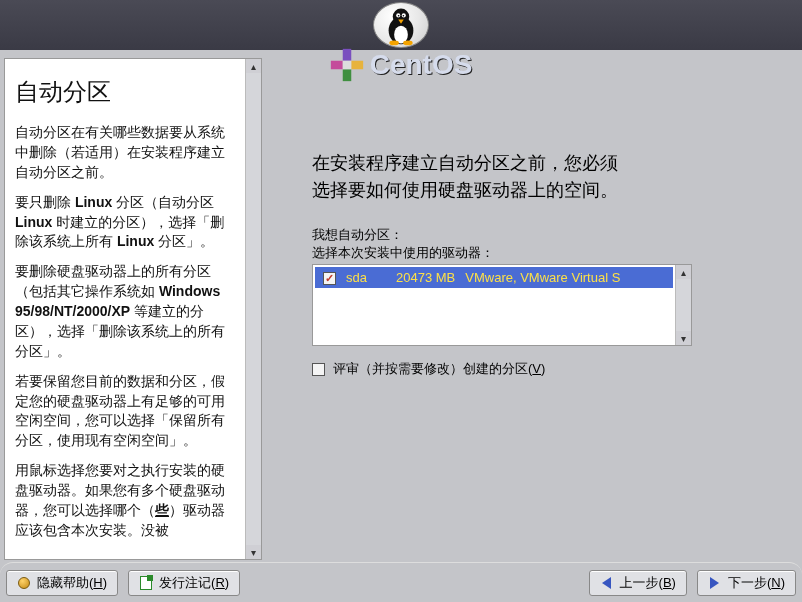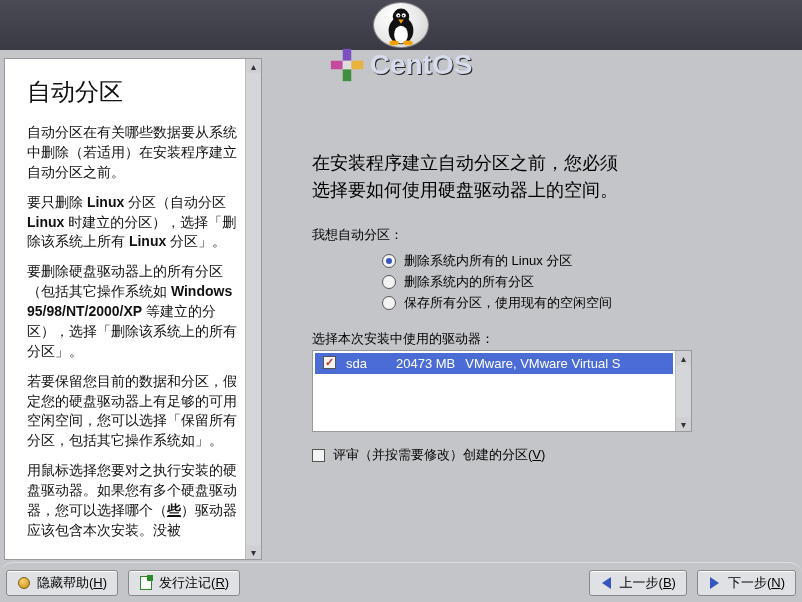--- a/index.html
+++ b/index.html
@@ -47,21 +47,21 @@
   .help-pane {
     width: 258px;
     background: #fff;
     border: 1px solid #999;
     margin-right: 10px;
     position: relative;
     display: flex;
   }
   .help-body {
     flex: 1;
-    padding: 10px 8px 6px 22px;
+    padding: 10px 8px 6px 10px;
     overflow: hidden;
     color: #111;
     line-height: 1.42;
     font-size: 14px;
   }
   .help-body h2 { font-size: 24px; font-weight: normal; margin: 6px 0 14px 0; }
   .help-body p { margin: 10px 0; }
   .help-body b { font-weight: bold; }
   .vscroll {
     width: 16px;
@@ -90,22 +90,22 @@
   }
   .drive-box {
     width: 380px; height: 82px;
     border: 1px solid #999;
     background: #fff;
     display: flex;
     margin-bottom: 14px;
   }
   .drive-list { flex:1; padding:2px; }
   .drive-row {
-    display:flex; align-items:flex-start; gap:10px;
-    background:#4a6cd4; color:#ffffff;
+    display:flex; align-items:flex-end; gap:10px;
+    background:#4a6cd4; color:#fde047;
     padding:3px 8px;
     font-size: 13px;
   }
   .chk {
     width:13px; height:13px; border:1px solid #555; background:#f4f4f4;
     display:inline-flex; align-items:center; justify-content:center;
   }
   .chk.on { color:#c0392b; font-size:11px; line-height:1; }
   .chk.on::after { content:"✓"; color:#c0392b; font-weight:bold; }
   .drive-box .vscroll { border-left:1px solid #bbb; }
@@ -173,50 +173,36 @@
   <div class="help-pane">
     <div class="help-body">
       <h2>自动分区</h2>
       <p>自动分区在有关哪些数据要从系统中删除（若适用）在安装程序建立自动分区之前。</p>
       <p>
         <span>要只删除 </span><b>Linux</b><span> 分区（自动分区 </span><b>Linux</b><span> 时建立的分区），选择「删除该系统上所有 </span><b>Linux</b><span> 分区」。</span>
       </p>
       <p>
         <span>要删除硬盘驱动器上的所有分区（包括其它操作系统如 </span><b>Windows 95/98/NT/2000/XP</b><span> 等建立的分区），选择「删除该系统上的所有分区」。</span>
       </p>
-      <p>若要保留您目前的数据和分区，假定您的硬盘驱动器上有足够的可用空闲空间，您可以选择「保留所有分区，包括其它操作系统如」。</p>
+      <p>若要保留您目前的数据和分区，假定您的硬盘驱动器上有足够的可用空闲空间，您可以选择「保留所有分区，使用现有空闲空间」。</p>
       <p>
         <span>用鼠标选择您要对之执行安装的硬盘驱动器。如果您有多个硬盘驱动器，您可以选择哪个（</span><b><span class="u" style="text-decoration:underline">些</span></b><span>）驱动器应该包含本次安装。没被</span>
       </p>
     </div>
     <div class="vscroll">
       <div class="arrow">▴</div>
       <div class="track"></div>
       <div class="arrow" style="position:absolute;bottom:0;left:0;right:0">▾</div>
     </div>
   </div>
 
   <div class="main-pane">
     <div class="intro" style="white-space:pre-line">在安装程序建立自动分区之前，您必须
 选择要如何使用硬盘驱动器上的空间。</div>
     <div>我想自动分区：</div>
-    <div class="radios">
-      <div class="radio-row">
-        <span class="radio sel"></span>
-        <span>删除系统内所有的 Linux 分区</span>
-      </div>
-      <div class="radio-row">
-        <span class="radio"></span>
-        <span>删除系统内的所有分区</span>
-      </div>
-      <div class="radio-row">
-        <span class="radio"></span>
-        <span>保存所有分区，使用现有的空闲空间</span>
-      </div>
-    </div>
     <div style="margin-bottom:2px">选择本次安装中使用的驱动器：</div>
     <div class="drive-box">
       <div class="drive-list">
         <div class="drive-row">
           <span class="chk on"></span>
           <span style="width:40px">sda</span>
           <span>20473 MB</span>
           <span>VMware, VMware Virtual S</span>
         </div>
       </div>

